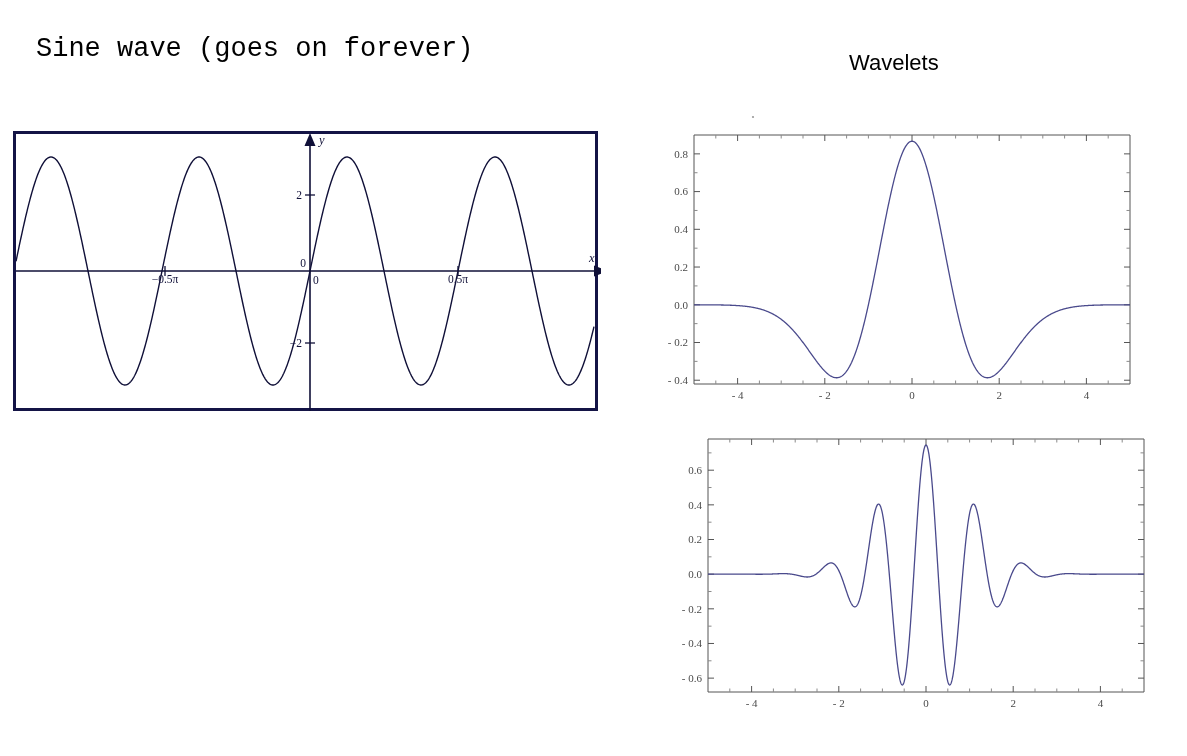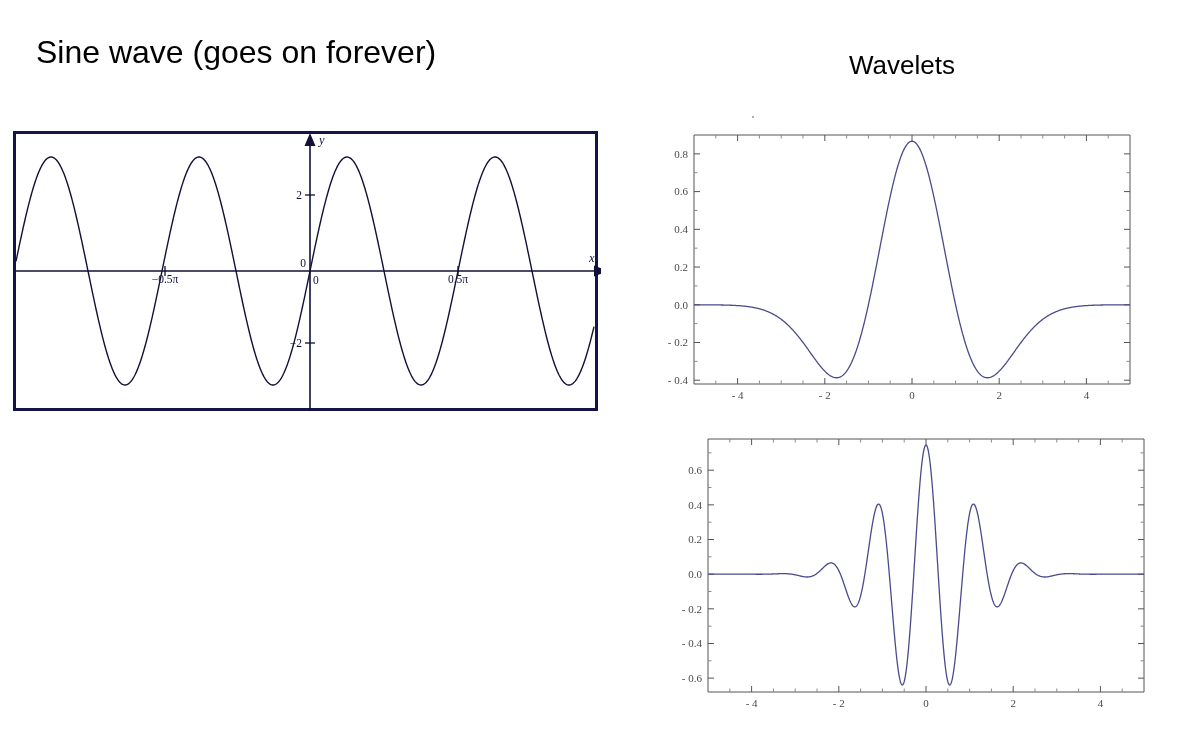--- a/index.html
+++ b/index.html
@@ -19,26 +19,27 @@
   
   .slide-title {
     position: absolute;
     color: #000000;
     font-weight: 400;
     white-space: nowrap;
   }
   #title-sine {
     left: 36px;
     top: 34px;
-    font-size: 32px;
+    font-size: 27px;
+    font-family: Liberation Mono, monospace;
   }
   #title-wavelets {
     left: 849px;
     top: 50px;
-    font-size: 26px;
+    font-size: 22px;
   }
 
   
   #sine-panel {
     position: absolute;
     left: 13px;
     top: 131px;
     width: 585px;
     height: 280px;
     border: 3px solid #141446;

